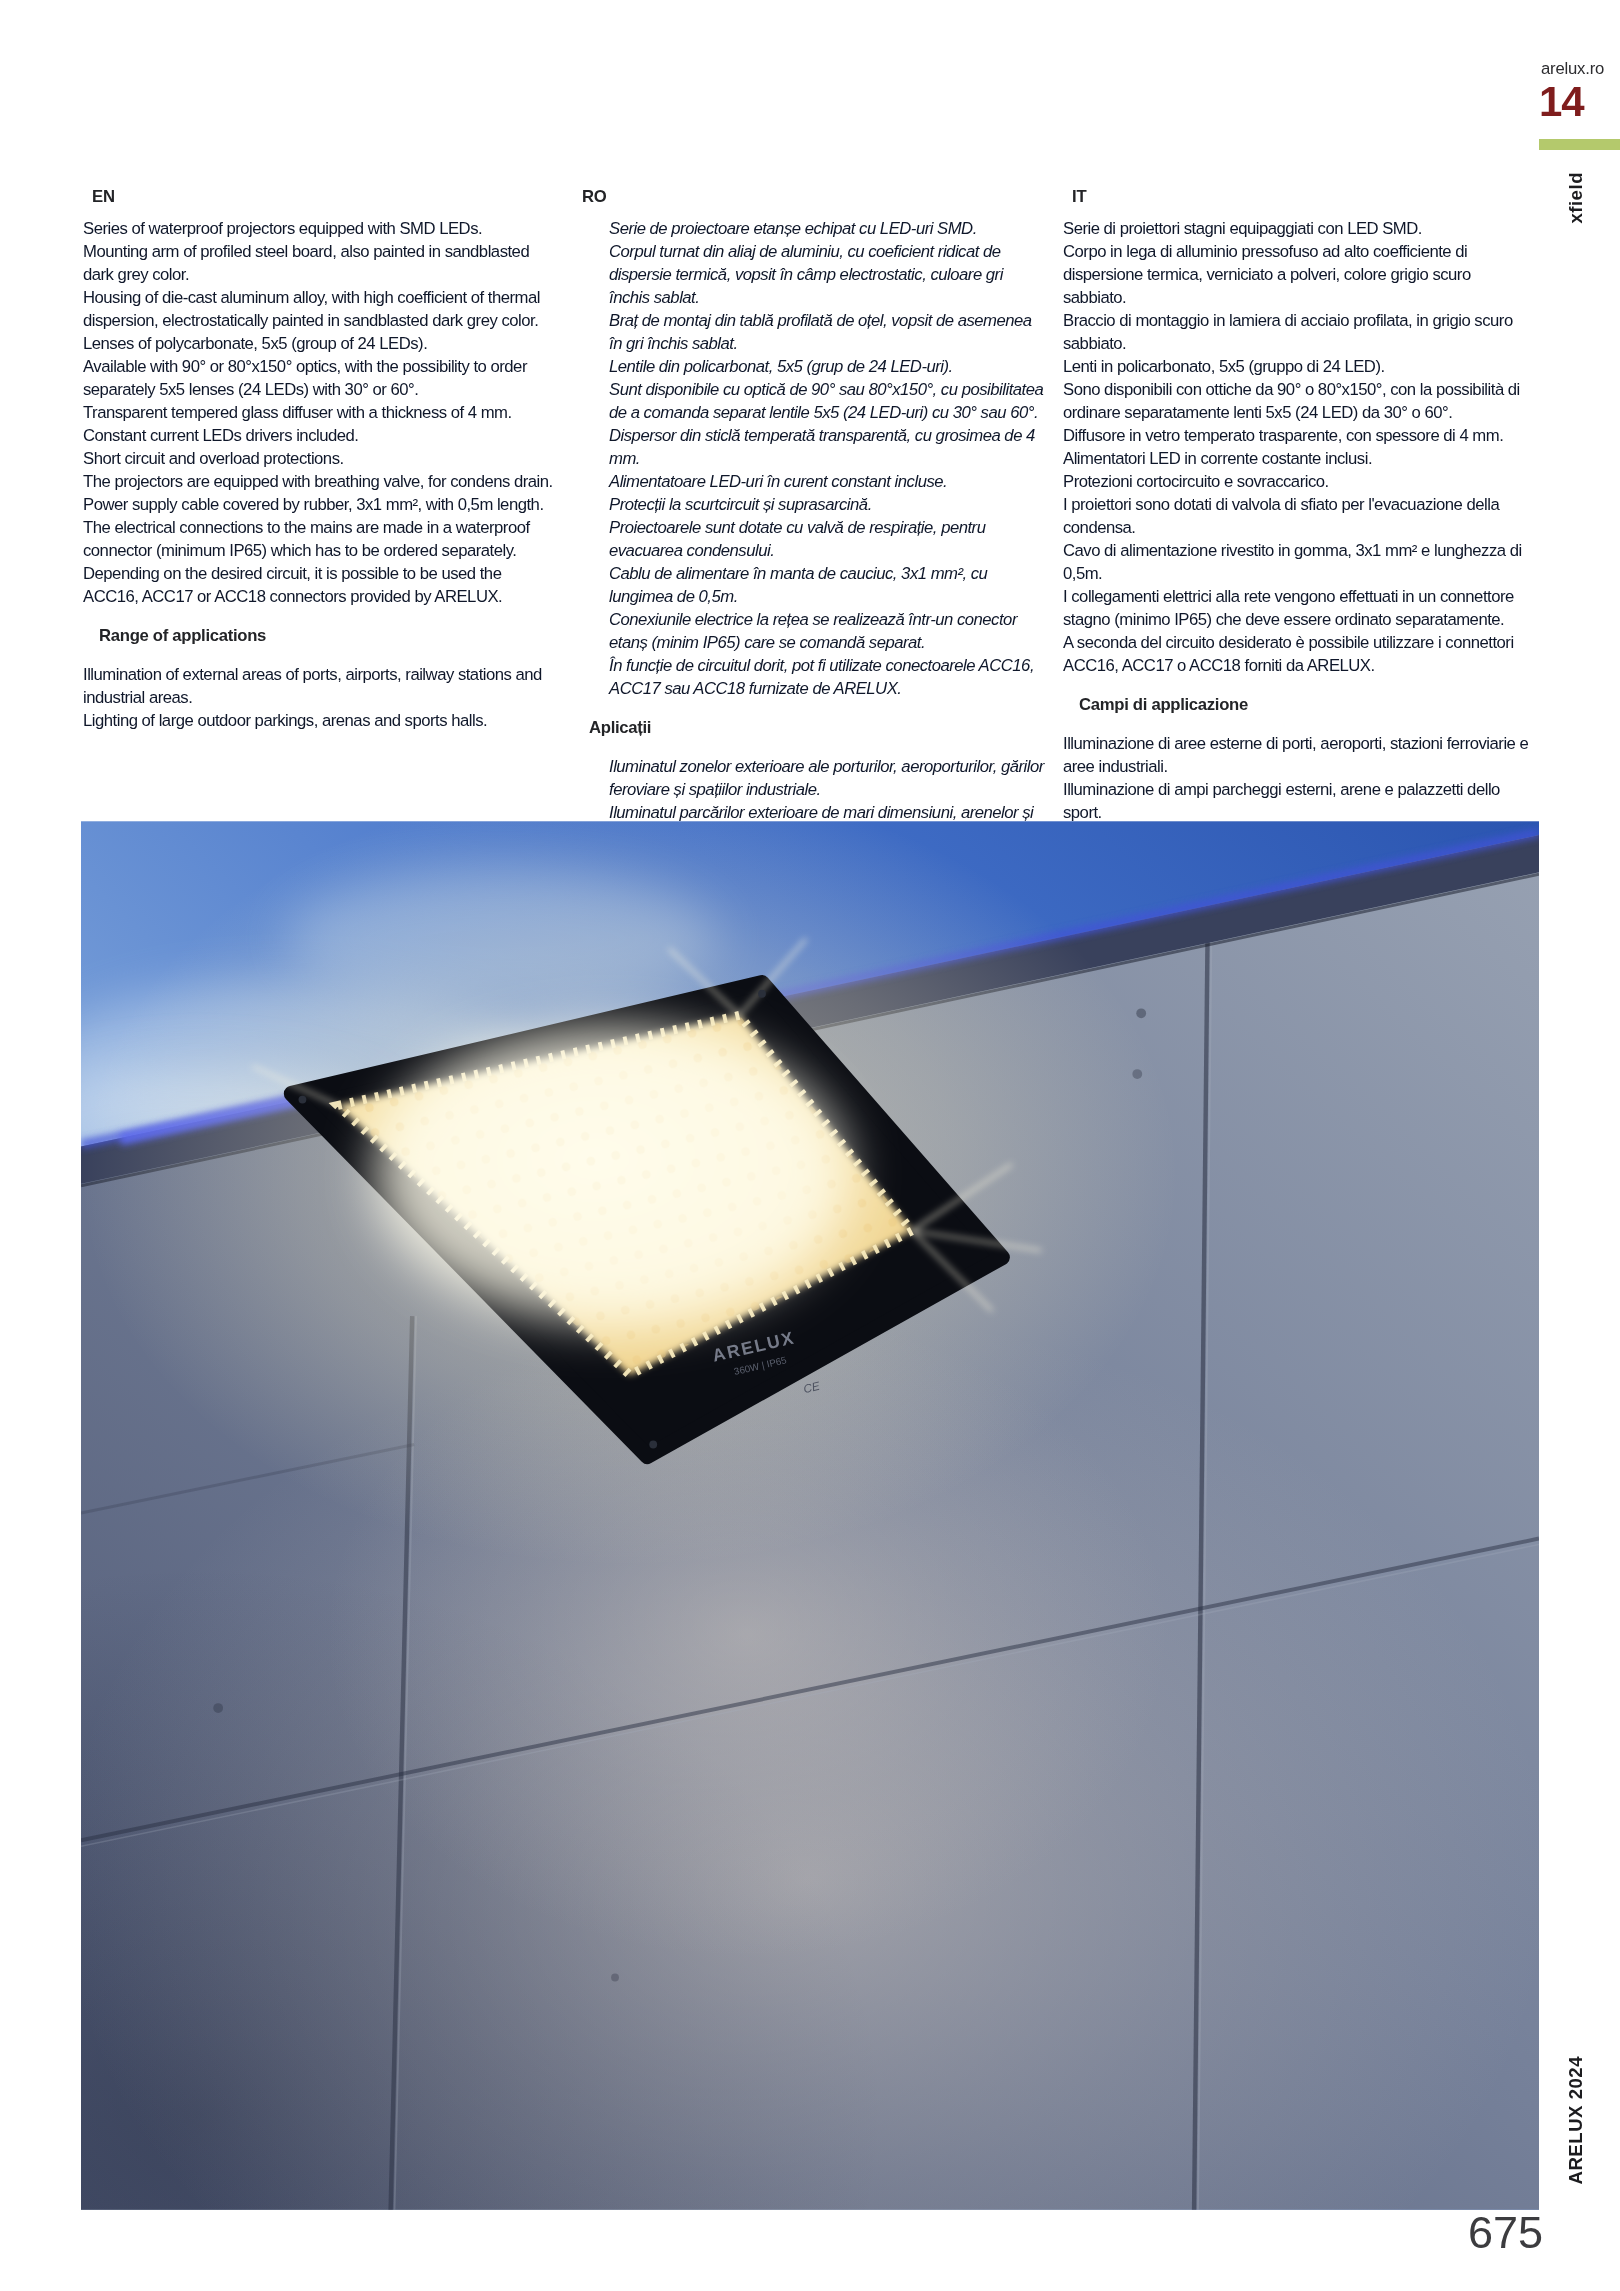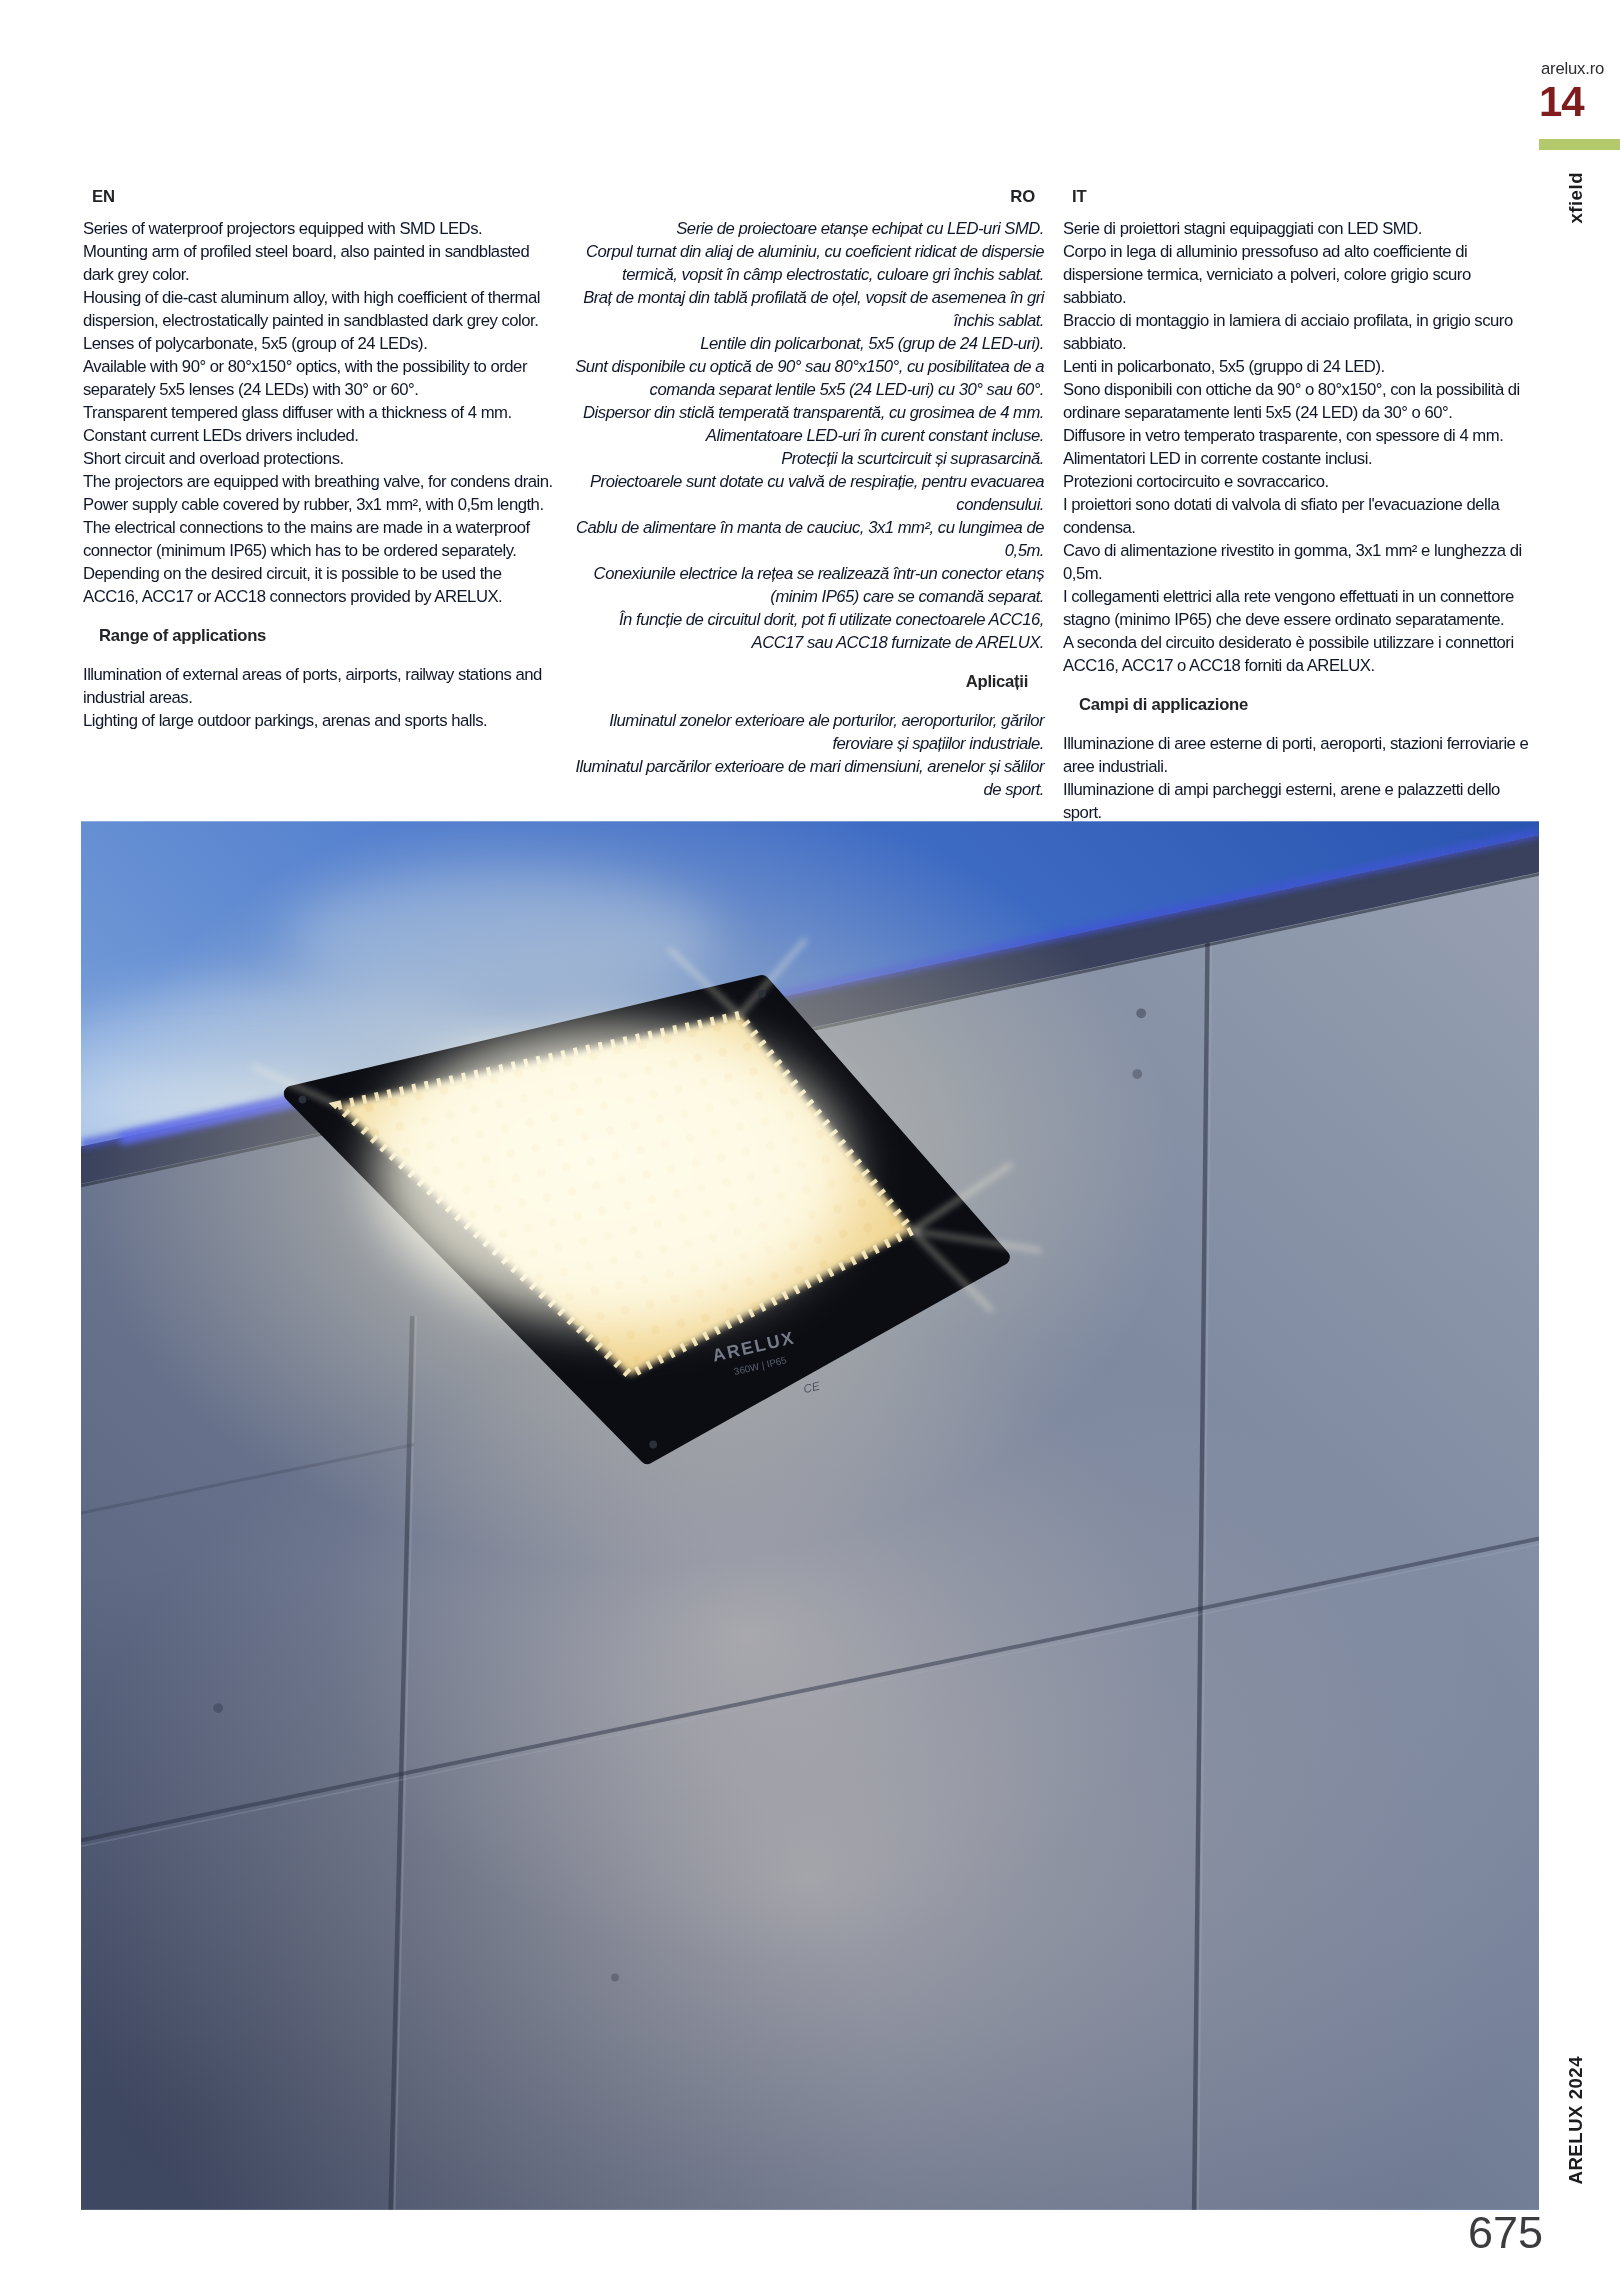--- a/index.html
+++ b/index.html
@@ -14,25 +14,25 @@
   .vtext{position:absolute;display:flex;align-items:center;justify-content:center;}
   .vtext span{writing-mode:vertical-rl;transform:rotate(180deg);font-weight:700;color:#1c1c1f;white-space:nowrap;}
   .chapter-name{left:1561px;top:163px;width:29px;height:69px;}
   .chapter-name span{font-size:18.6px;letter-spacing:0.5px;}
   .footer-brand{left:1561px;top:2054px;width:29px;height:133px;}
   .footer-brand span{font-size:18.6px;letter-spacing:0.5px;}
   .page-number{position:absolute;left:1468px;top:2207px;width:74px;text-align:right;
     font-size:45px;color:#3c3c3f;letter-spacing:0px;}
   
   .col{position:absolute;top:176px;width:471px;}
-  .col-en{left:83px;} .col-ro{left:573px;text-align:right;} .col-it{left:1063px;}
+  .col-en{left:83px;} .col-ro{left:573px;} .col-it{left:1063px;}
   .col h3{margin:9px;font-size:16.7px;line-height:23px;font-weight:700;color:#232427;letter-spacing:-0.2px;}
   .col p{margin:0;font-size:16.7px;line-height:23px;letter-spacing:-0.5px;color:#0f172a;}
   .col h4{margin:16px;font-size:16.7px;line-height:23px;font-weight:700;color:#232427;letter-spacing:-0.3px;}
-  .col-ro p{font-style:italic;}
+  .col-ro p{font-style:italic;margin-left:36px;}
   
   figure.photo{position:absolute;left:81px;top:821px;width:1458px;height:1389px;margin:0;}
   figure.photo svg{display:block;}
 </style>
 </head>
 <body>
 
 <div class="site-url">arelux.ro</div>
 <div class="chapter-num">14</div>
 <div class="accent-bar"></div>

